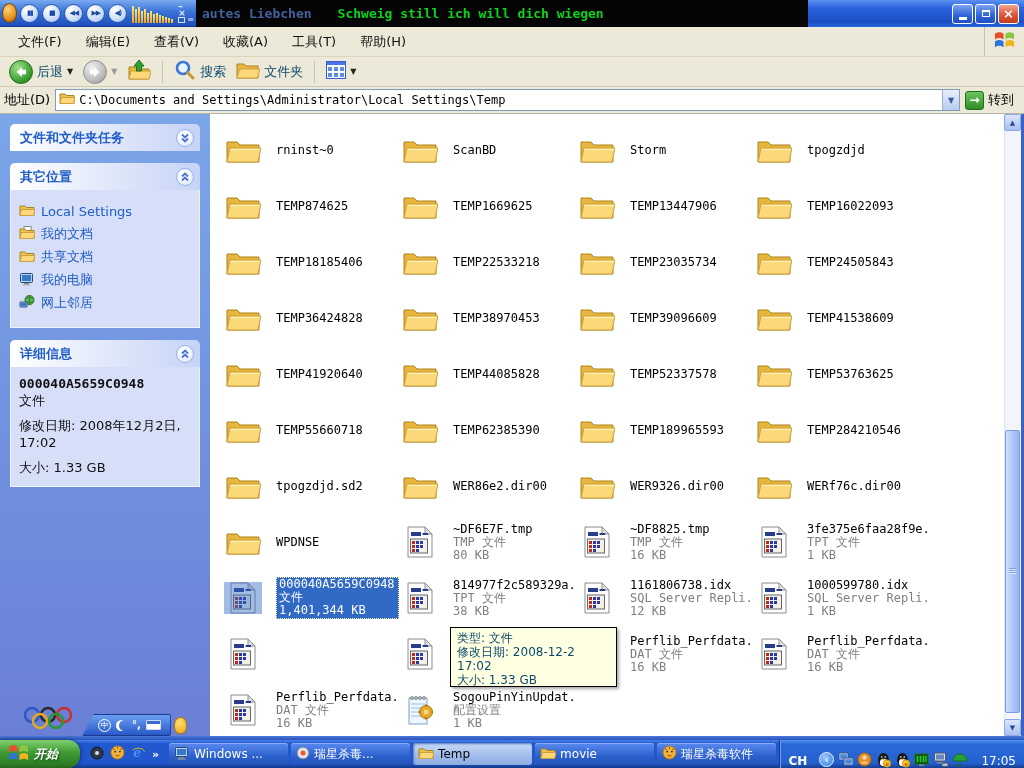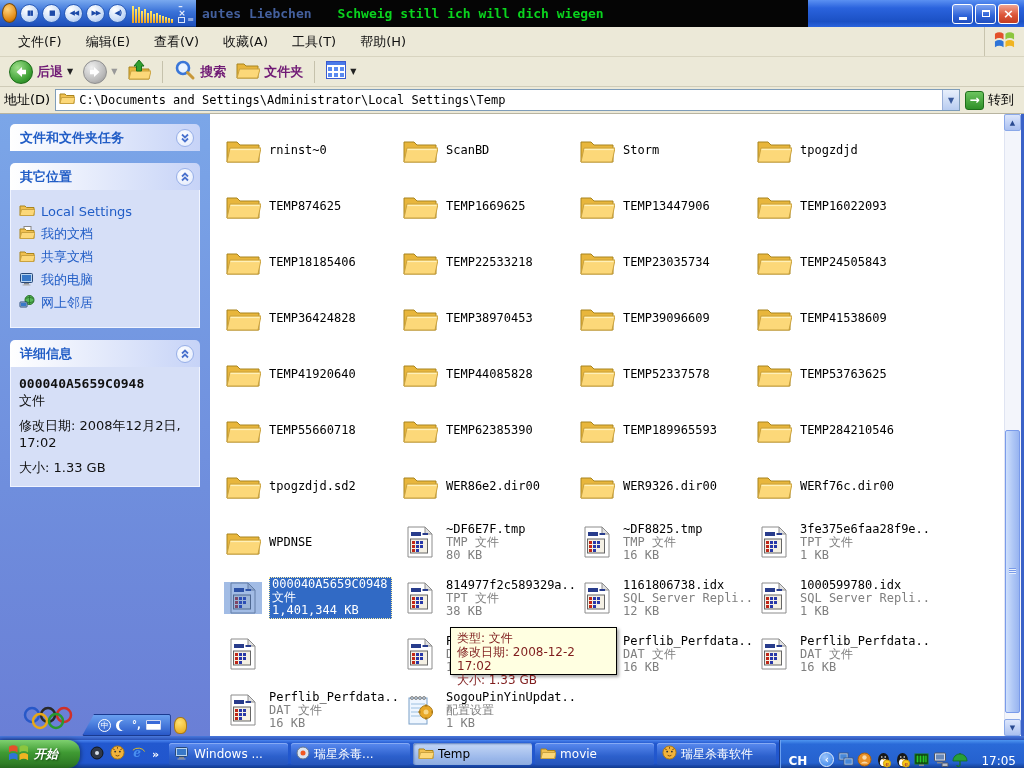--- a/index.html
+++ b/index.html
@@ -50,21 +50,21 @@
   
   .toolbar { position:absolute; left:0; top:57px; width:1024px; height:30px; background:#ece9d8;
     border-bottom:1px solid #d0ccb8; display:flex; align-items:center; gap:4px; padding-left:6px; font-size:13px; }
   .tbgroup { display:flex; align-items:center; gap:4px; padding:0 3px; }
   .circ { width:24px; height:24px; border-radius:50%; display:flex; align-items:center; justify-content:center; }
   .circ.green { background:radial-gradient(circle at 35% 30%,#9fe08b,#3a9e32 65%,#1e6e1a); border:1px solid #1e6e1a; }
   .circ.gray  { background:radial-gradient(circle at 35% 30%,#f0f0f0,#b8b8b8 65%,#8a8a8a); border:1px solid #909090; }
   .caret { font-size:8px; color:#222; }
   .caret.dis { color:#999; }
   .tsep { width:1px; height:22px; background:#c6c2ac; margin:0 4px; }
-  .tlabel { color:#701a75;font-weight:bold; }
+  .tlabel { color:#0c4a6e; }
 
   
   .addressbar { position:absolute; left:0; top:87px; width:1024px; height:27px; background:#ece9d8;
     display:flex; align-items:center; padding:0 4px; gap:5px; border-bottom:1px solid #b8b4a0; font-size:13px; }
   .combo { flex:1; height:22px; background:#fff; border:1px solid #7f9db9; display:flex; align-items:center;
     padding-left:3px; gap:4px; overflow:hidden; }
   .combo .path { font-family:"DejaVu Sans Mono", monospace; font-size:12px; white-space:nowrap; }
   .combo .dd { margin-left:auto; width:17px; height:20px; background:linear-gradient(180deg,#e8f0fc,#b8ccf0);
     border-left:1px solid #9ab0d8; display:flex; align-items:center; justify-content:center; font-size:8px; color:#3a5a9c; }
   .go { display:flex; align-items:center; gap:4px; padding-right:6px; }
@@ -88,33 +88,33 @@
     border:1px solid #98b0e8; display:flex; align-items:center; justify-content:center; }
   .pbody { background:#d6dff7; border:1px solid #f0f4ff; border-top:none; padding:8px 6px 10px 8px; }
   .plink { display:flex; align-items:center; gap:6px; margin:5px 0; color:#215dc6; font-size:13px; cursor:default; white-space:nowrap; }
   .details-body { font-size:13px; color:#111; line-height:17px; }
   .details-body .dname { font-weight:bold; font-family:"DejaVu Sans Mono", monospace; font-size:13px; }
   .details-body .drow { margin-top:8px; }
 
   
   .filearea { position:absolute; left:210px; top:0; width:811px; height:622px; background:#fff; overflow:hidden; }
   .file-grid { position:absolute; left:14px; top:8px; display:grid; grid-template-columns:repeat(4,177px); grid-auto-rows:56px; }
-  .tile { display:flex; align-items:center; gap:7px; overflow:hidden; }
+  .tile { display:flex; align-items:center; gap:14px; overflow:hidden; }
   .ticon { position:relative; width:38px; flex:0 0 38px; display:flex; justify-content:center; }
   .tile.sel .ticon::after { content:""; position:absolute; inset:0; background:rgba(49,106,197,.45); }
   .ttext { min-width:0; font-size:12px; line-height:13px; white-space:nowrap; }
   .ttext .t1 { color:#000; font-family:"DejaVu Sans Mono", monospace; overflow:hidden; }
   .ttext .t2, .ttext .t3 { color:#7f7f7f; font-family:"DejaVu Sans Mono", monospace; }
   .tile.sel .ttext { background:#316ac5; border:1px dotted #ffefa0; padding:0 3px 1px 2px; }
   .tile.sel .t1, .tile.sel .t2, .tile.sel .t3 { color:#fff; }
 
   
-  .tooltip { position:absolute; left:240px; top:513px; width:167px; height:48px; background:#ffffe1;
+  .tooltip { position:absolute; left:240px; top:513px; width:167px; height:60px; background:#ffffe1;
     border:1px solid #000; box-shadow:2px 2px 3px rgba(0,0,0,.35); padding:3px 6px; font-size:12px; line-height:14px;
-    color:#7f1d1d; z-index:40; }
+    color:#0c4a6e; z-index:40; }
 
   
   .vscroll { position:absolute; right:0; top:0; width:17px; height:622px; background:#f3f5fb;
     box-shadow:inset 1px 0 0 #dfe4f2; }
   .sbtn { position:absolute; left:0; width:17px; height:17px; background:linear-gradient(180deg,#dce6fc,#aac0f0);
     border:1px solid #8aa8e8; border-radius:2px; color:#2a4a90; font-size:7px; display:flex; align-items:center; justify-content:center; }
   .sbtn.up { top:0; } .sbtn.down { bottom:0; }
   .sthumb { position:absolute; left:1px; top:316px; width:15px; height:283px; border-radius:2px;
     background:linear-gradient(90deg,#cfe0fc,#b0c8f6 50%,#98b4f0); border:1px solid #7a9bea; }
   .sthumb .grip { position:absolute; left:3px; right:3px; top:50%; margin-top:-4px; }

